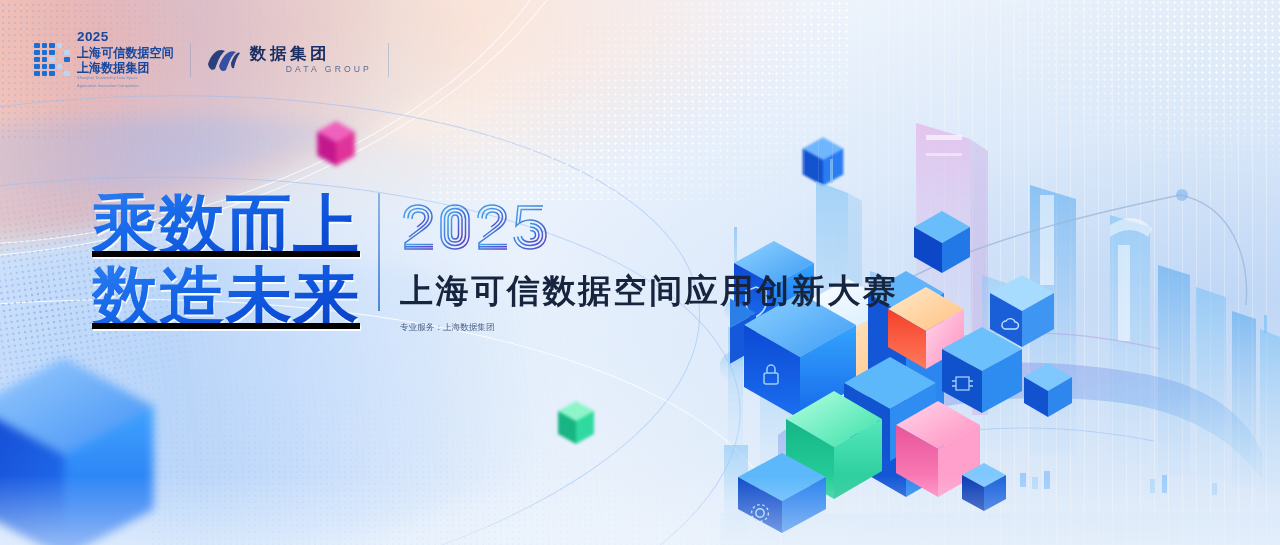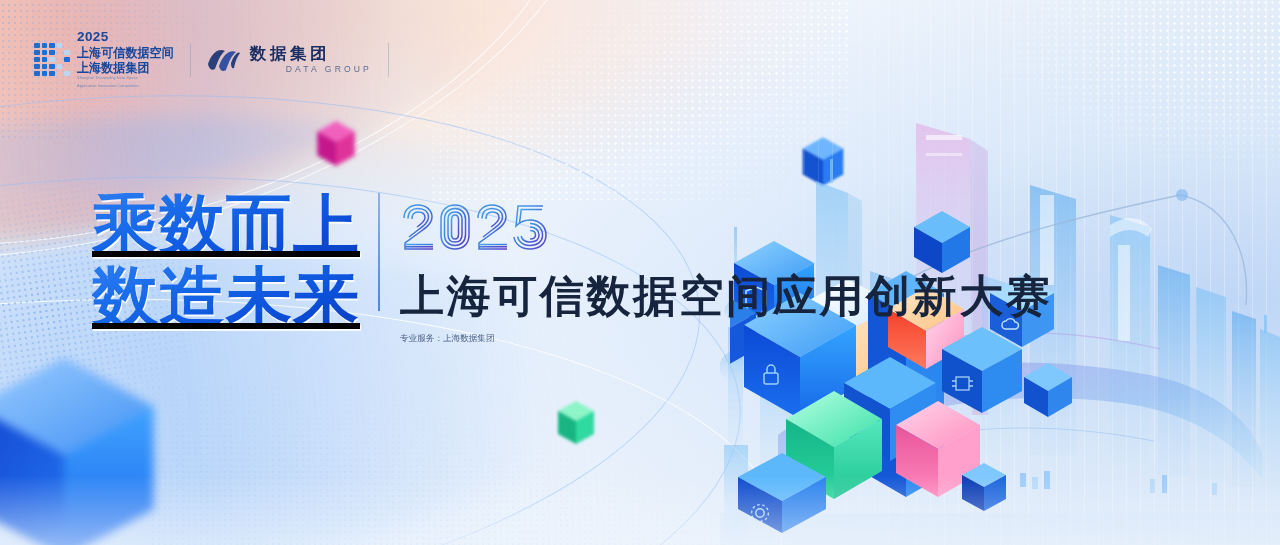--- a/index.html
+++ b/index.html
@@ -108,21 +108,21 @@
     filter:drop-shadow(1px 2px 0 rgba(255,255,255,.85));}
   .hl-line.two{margin-top:8px;}
 
   
   #hl-divider{position:absolute;left:378px;top:193px;width:2px;height:118px;
     background:linear-gradient(#8fb4e4,#4f86d8);z-index:40;}
 
   
   #right-col{position:absolute;left:400px;top:190px;z-index:40;}
   #year-2025{height:78px;}
-  .sub-cn{font-size:44px;font-weight:bold;color:#17243e;letter-spacing:2.6px;
+  .sub-cn{font-size:33px;font-weight:bold;color:#17243e;letter-spacing:2.6px;
     margin-top:2px;line-height:1;
     font-family:"DejaVu Sans","Liberation Sans",sans-serif;}
   #credits{margin-top:13px;display:flex;gap:0;font-size:8.6px;color:#4a5f85;line-height:1.7;}
   #credits .c-col1{width:233px;}
   #credits .c-col2{}
   #credits .row{white-space:nowrap;}
 
   
   .fcube{position:absolute;pointer-events:none;}
   .fc-pink{left:315px;top:120px;width:42px;height:48px;filter:blur(2.2px);}

